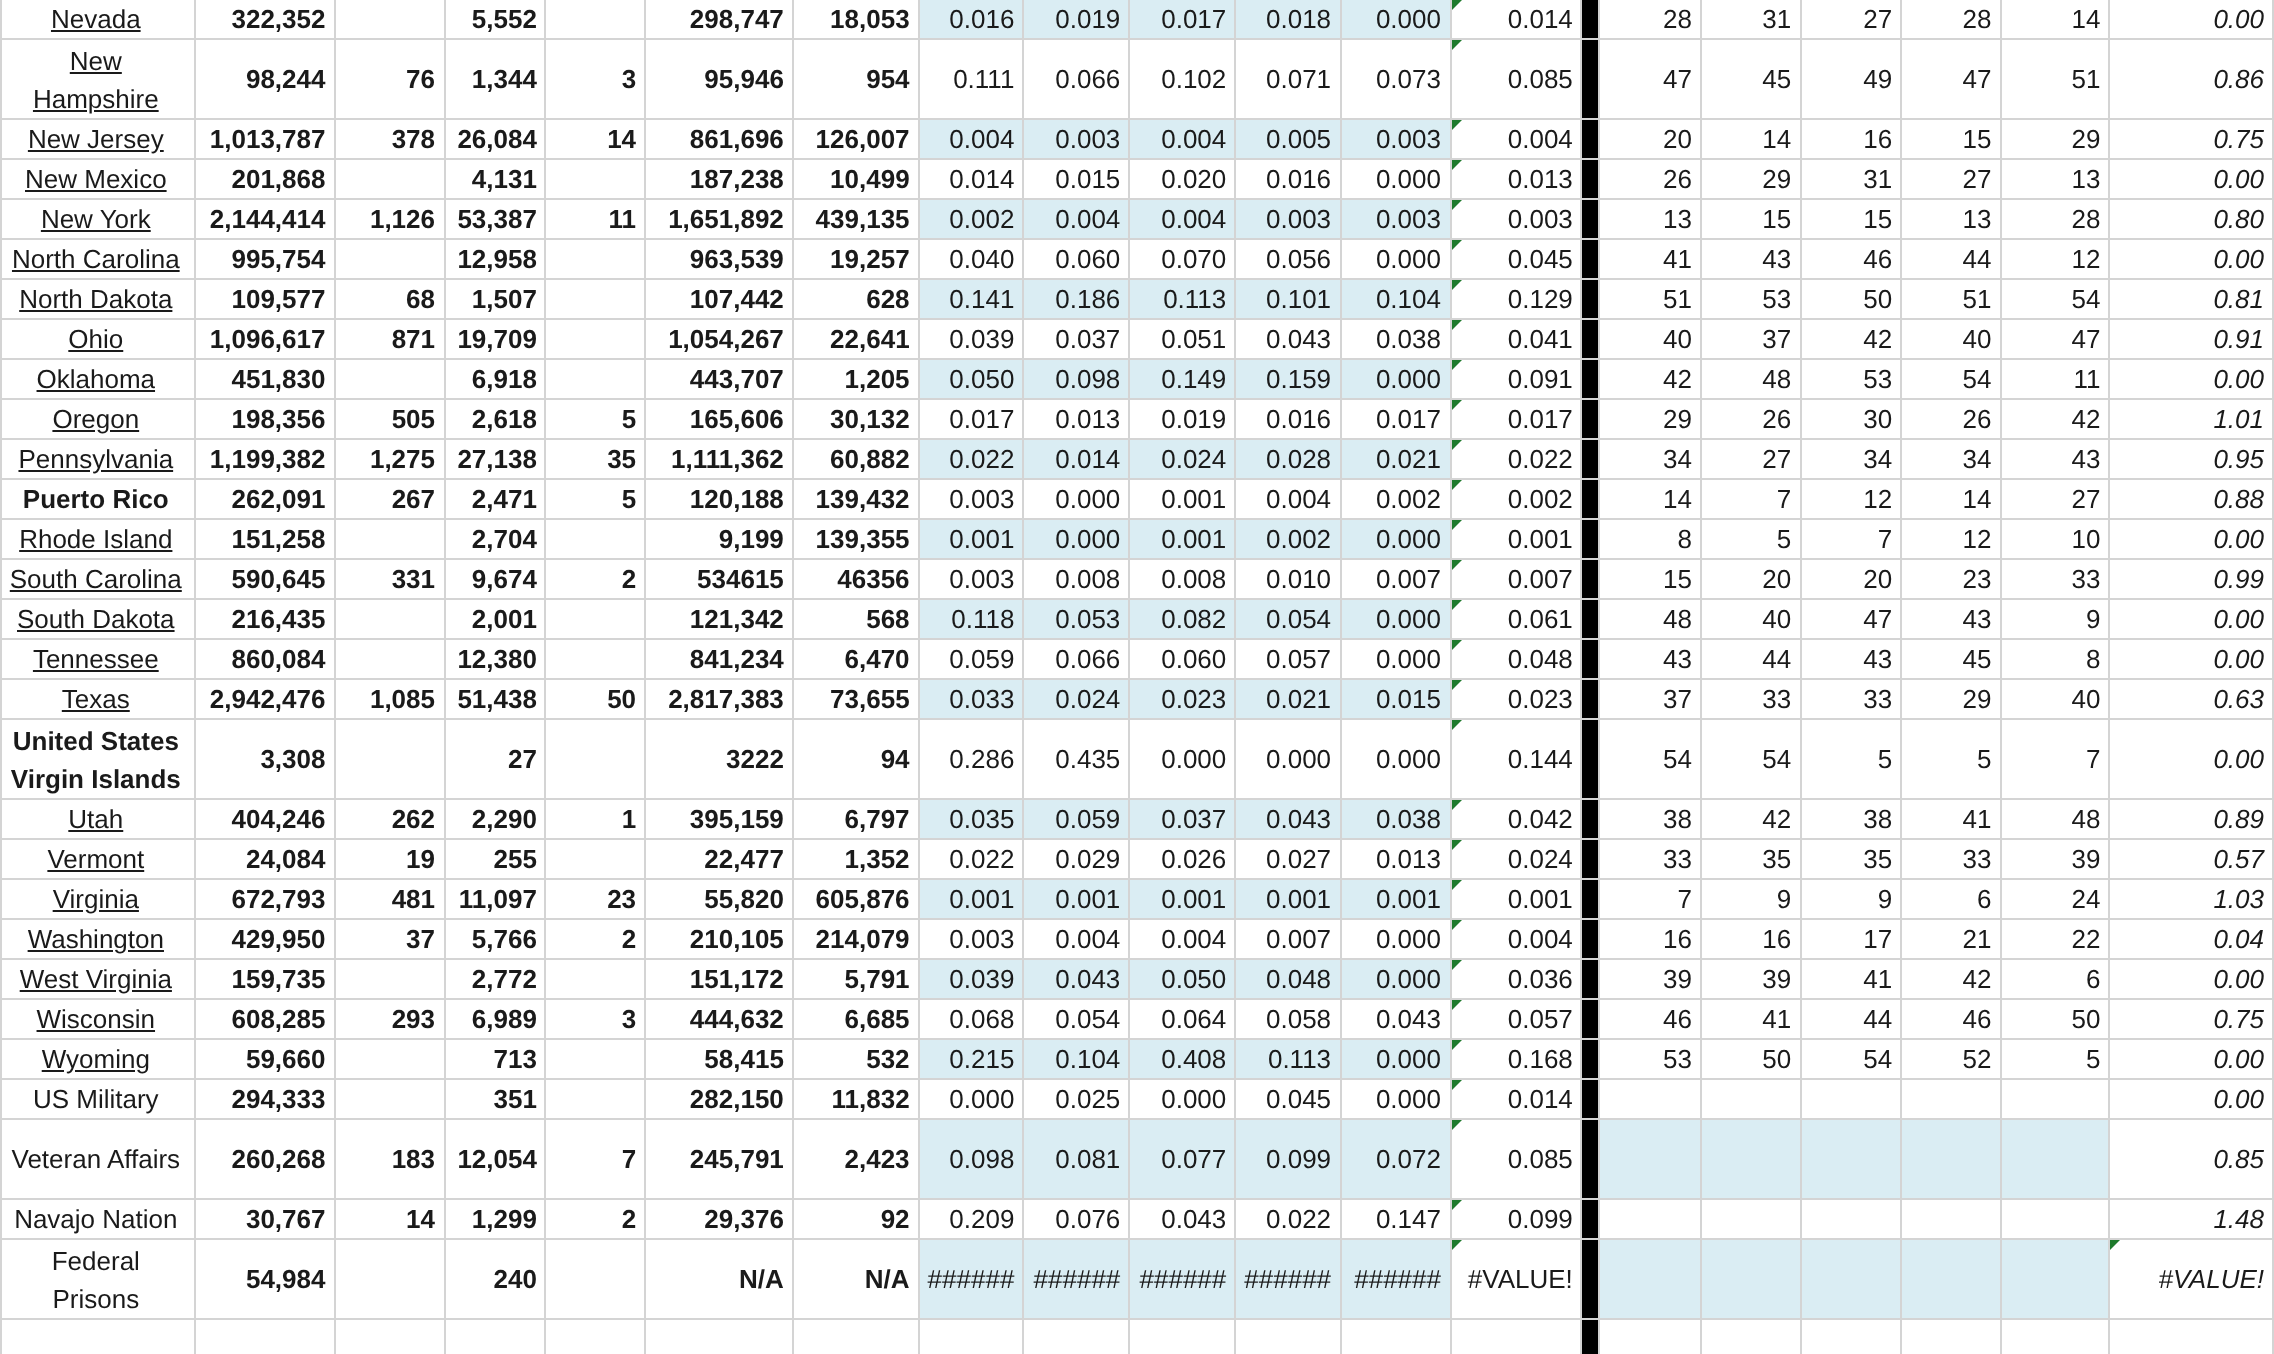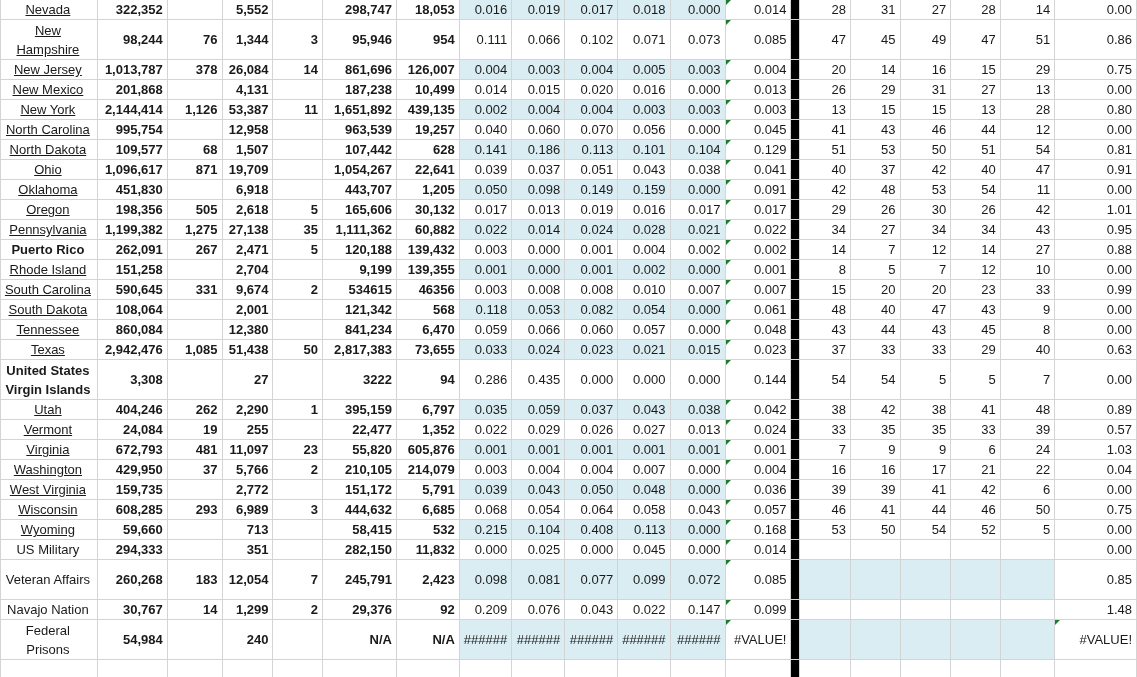--- a/index.html
+++ b/index.html
@@ -6,21 +6,21 @@
   body { width: 1137px; height: 677px; overflow: hidden; position: relative;
          font-family: "Liberation Sans", "DejaVu Sans", sans-serif; font-size: 13px; color: #1a1a1a; }
   table.sheet { border-collapse: collapse; table-layout: fixed; position: absolute; left: 0; top: -1px; }
   table.sheet td { border: 1px solid #d4d4d4; padding: 0 4px; white-space: nowrap; overflow: hidden;
                    text-align: right; vertical-align: middle; line-height: 19px; height: 19px; position: relative; }
   table.sheet td.name { text-align: center; white-space: normal; line-height: 19px; padding-left: 2px; }
   table.sheet td.name span.u { text-decoration: underline; }
   table.sheet td.bold { font-weight: bold; }
   tr.tall td { height: 39px; }
   td.blue { background: #daedf3; }
-  td.ctr { text-align: center; }
+  td.ctr { text-align: center; font-style: italic; }
   td.sep { background: #000000; border-color: #000; padding: 0; }
   td.tri::before { content: ""; position: absolute; left: 0; top: 0; width: 0; height: 0;
                    border-top: 5px solid #1e7a2c; border-right: 5px solid transparent; }
   td.err { text-align: left; }
   td.errc { text-align: center; }
 </style>
 </head>
 <body>
 
 <table class="sheet">
@@ -350,21 +350,21 @@
         <td class="sep"></td>
         <td>15</td>
         <td>20</td>
         <td>20</td>
         <td>23</td>
         <td>33</td>
         <td class="ctr">0.99</td>
       </tr>
       <tr>
         <td class="name"><span class="u">South Dakota</span></td>
-        <td class="bold">108,064</td>
+        <td class="bold">216,435</td>
         <td class="bold"></td>
         <td class="bold">2,001</td>
         <td class="bold"></td>
         <td class="bold">121,342</td>
         <td class="bold">568</td>
         <td class="blue">0.118</td>
         <td class="blue">0.053</td>
         <td class="blue">0.082</td>
         <td class="blue">0.054</td>
         <td class="blue">0.000</td>

